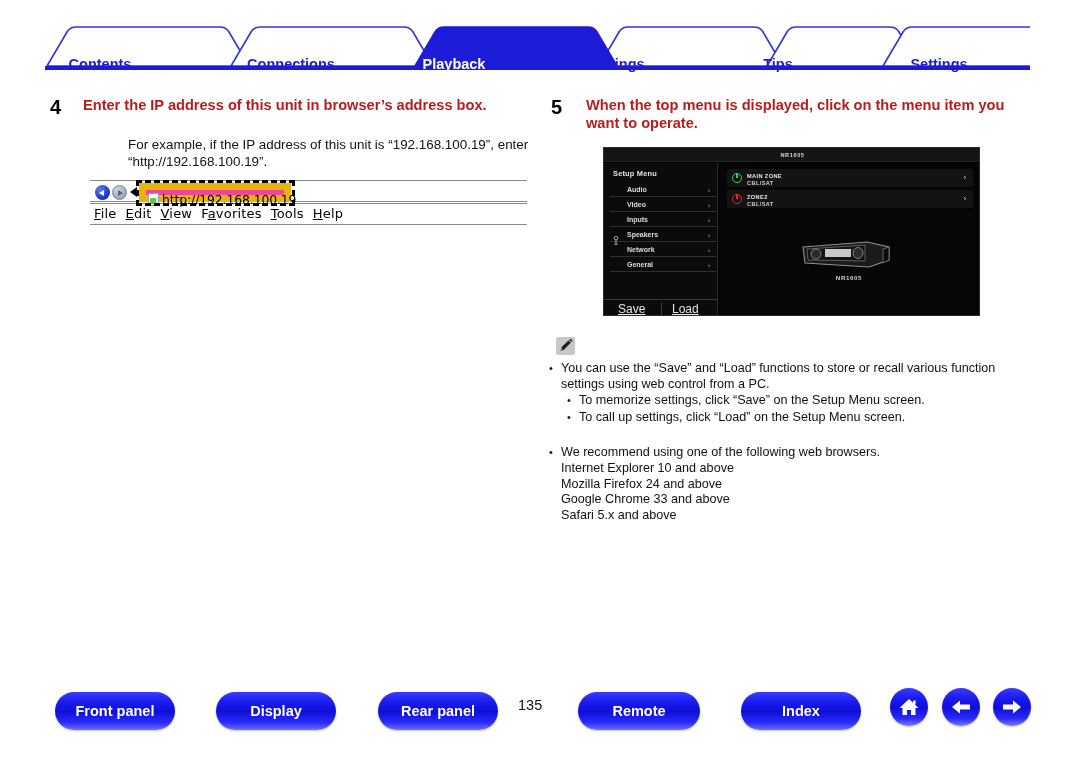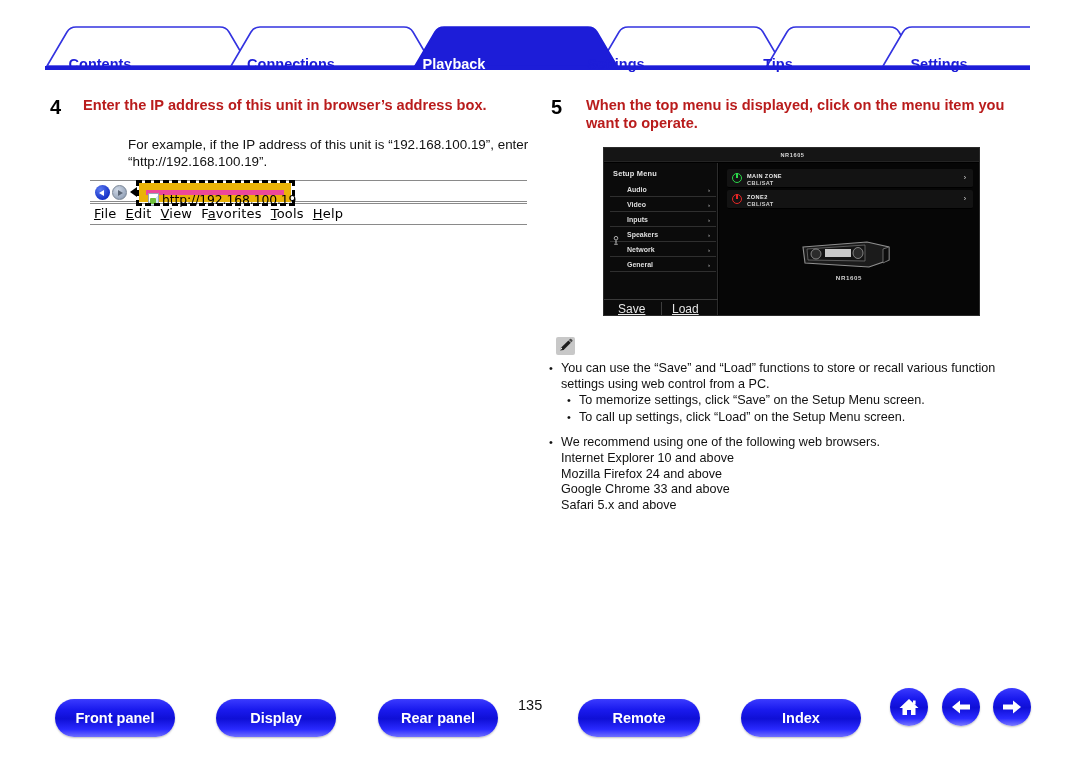--- a/index.html
+++ b/index.html
@@ -313,21 +313,21 @@
   }
 
   
   #bottomnav {
     position: absolute;
     left: 0; top: 688px;
     width: 1080px; height: 60px;
   }
   .pill {
     position: absolute;
-    top: 11px; height: 38px;
+    top: 4px; height: 38px;
     border-radius: 19px;
     background: linear-gradient(180deg, #3b3bff 0%, #1a1aee 28%, #0f0fd6 52%, #2a2aff 80%, #6f6fff 100%);
     color: #fff;
     font-size: 14.5px;
     font-weight: bold;
     display: flex;
     align-items: center;
     justify-content: center;
     letter-spacing: 0px;
     box-shadow: 0 1px 2px rgba(0,0,0,0.25);
@@ -483,21 +483,21 @@
       <path d="M4 13.4 L5.2 10.6 L12.4 3.4 L14.8 5.8 L7.6 13 Z" fill="#1f1f1f"></path>
       <path d="M12.9 2.9 L14 1.9 Q14.6 1.4 15.2 2 L16.3 3.1 Q16.9 3.7 16.3 4.3 L15.3 5.3 Z" fill="#4a4a4a"></path>
       <path d="M4 13.4 L5.2 10.6 L6.2 11.5 Z" fill="#ffffff"></path>
     </svg>
   </div>
 
   <div id="note-list">
     <div class="nl1">You can use the “Save” and “Load” functions to store or recall various function settings using web control from a PC.</div>
     <div class="nl2">To memorize settings, click “Save” on the Setup Menu screen.</div>
     <div class="nl2">To call up settings, click “Load” on the Setup Menu screen.</div>
-    <div class="nl1" style="margin-top:10px;">We recommend using one of the following web browsers.</div>
+    <div class="nl1" style="margin-top:20px;">We recommend using one of the following web browsers.</div>
     <div class="nl-plain">Internet Explorer 10 and above</div>
     <div class="nl-plain">Mozilla Firefox 24 and above</div>
     <div class="nl-plain">Google Chrome 33 and above</div>
     <div class="nl-plain">Safari 5.x and above</div>
   </div>
 
   <div id="bottomnav">
     <div class="pill" style="left:55px;width:120px;">Front panel</div>
     <div class="pill" style="left:216px;width:120px;">Display</div>
     <div class="pill" style="left:378px;width:120px;">Rear panel</div>

